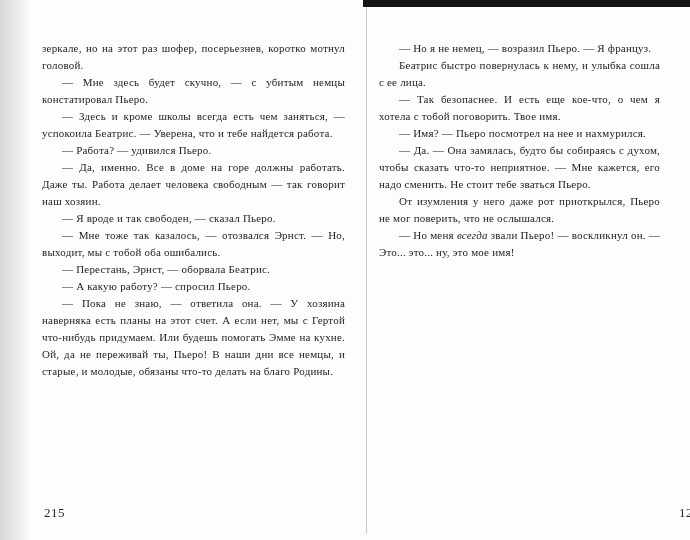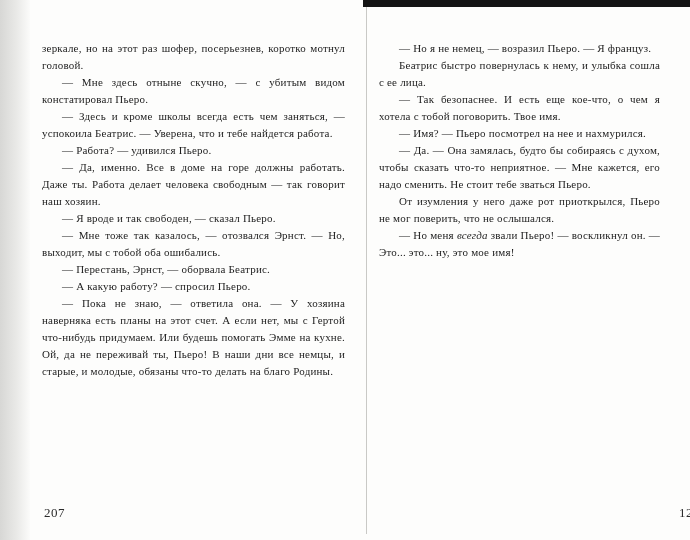--- a/index.html
+++ b/index.html
@@ -72,31 +72,31 @@
 <body>
 
 <div class="canvas">
   <div class="left-edge-shadow"></div>
   <div class="top-black-bar"></div>
   <div class="gutter-line"></div>
 
   <div class="page page-left">
     <div class="text-col text-col-left">
         <p class="para no-indent"><span>зеркале, но на этот раз шофер, посерьезнев, коротко мотнул головой.</span></p>
-        <p class="para"><span>— Мне здесь отныне скучно, — с убитым видом констатировал Пьеро.</span></p>
+        <p class="para"><span>— Мне здесь будет скучно, — с убитым немцы констатировал Пьеро.</span></p>
         <p class="para"><span>— Здесь и кроме школы всегда есть чем заняться, — успокоила Беатрис. — Уверена, что и тебе найдется работа.</span></p>
         <p class="para"><span>— Работа? — удивился Пьеро.</span></p>
         <p class="para"><span>— Да, именно. Все в доме на горе должны работать. Даже ты. Работа делает человека свободным — так говорит наш хозяин.</span></p>
         <p class="para"><span>— Я вроде и так свободен, — сказал Пьеро.</span></p>
         <p class="para"><span>— Мне тоже так казалось, — отозвался Эрнст. — Но, выходит, мы с тобой оба ошибались.</span></p>
         <p class="para"><span>— Перестань, Эрнст, — оборвала Беатрис.</span></p>
         <p class="para"><span>— А какую работу? — спросил Пьеро.</span></p>
         <p class="para"><span>— Пока не знаю, — ответила она. — У хозяина наверняка есть планы на этот счет. А если нет, мы с Гертой что-нибудь придумаем. Или будешь помогать Эмме на кухне. Ой, да не переживай ты, Пьеро! В наши дни все немцы, и старые, и молодые, обязаны что-то делать на благо Родины.</span></p>
       </div>
-    <div class="page-number page-number-left">207</div>
+    <div class="page-number page-number-left">215</div>
   </div>
 
   <div class="page page-right">
     <div class="text-col text-col-right">
         <p class="para"><span>— Но я не немец, — возразил Пьеро. — Я француз.</span></p>
         <p class="para"><span>Беатрис быстро повернулась к нему, и улыбка сошла с ее лица.</span></p>
         <p class="para"><span>— Так безопаснее. И есть еще кое-что, о чем я хотела с тобой поговорить. Твое имя.</span></p>
         <p class="para"><span>— Имя? — Пьеро посмотрел на нее и нахмурился.</span></p>
         <p class="para"><span>— Да. — Она замялась, будто бы собираясь с духом, чтобы сказать что-то неприятное. — Мне кажется, его надо сменить. Не стоит тебе зваться Пьеро.</span></p>
         <p class="para"><span>От изумления у него даже рот приоткрылся, Пьеро не мог поверить, что не ослышался.</span></p>

